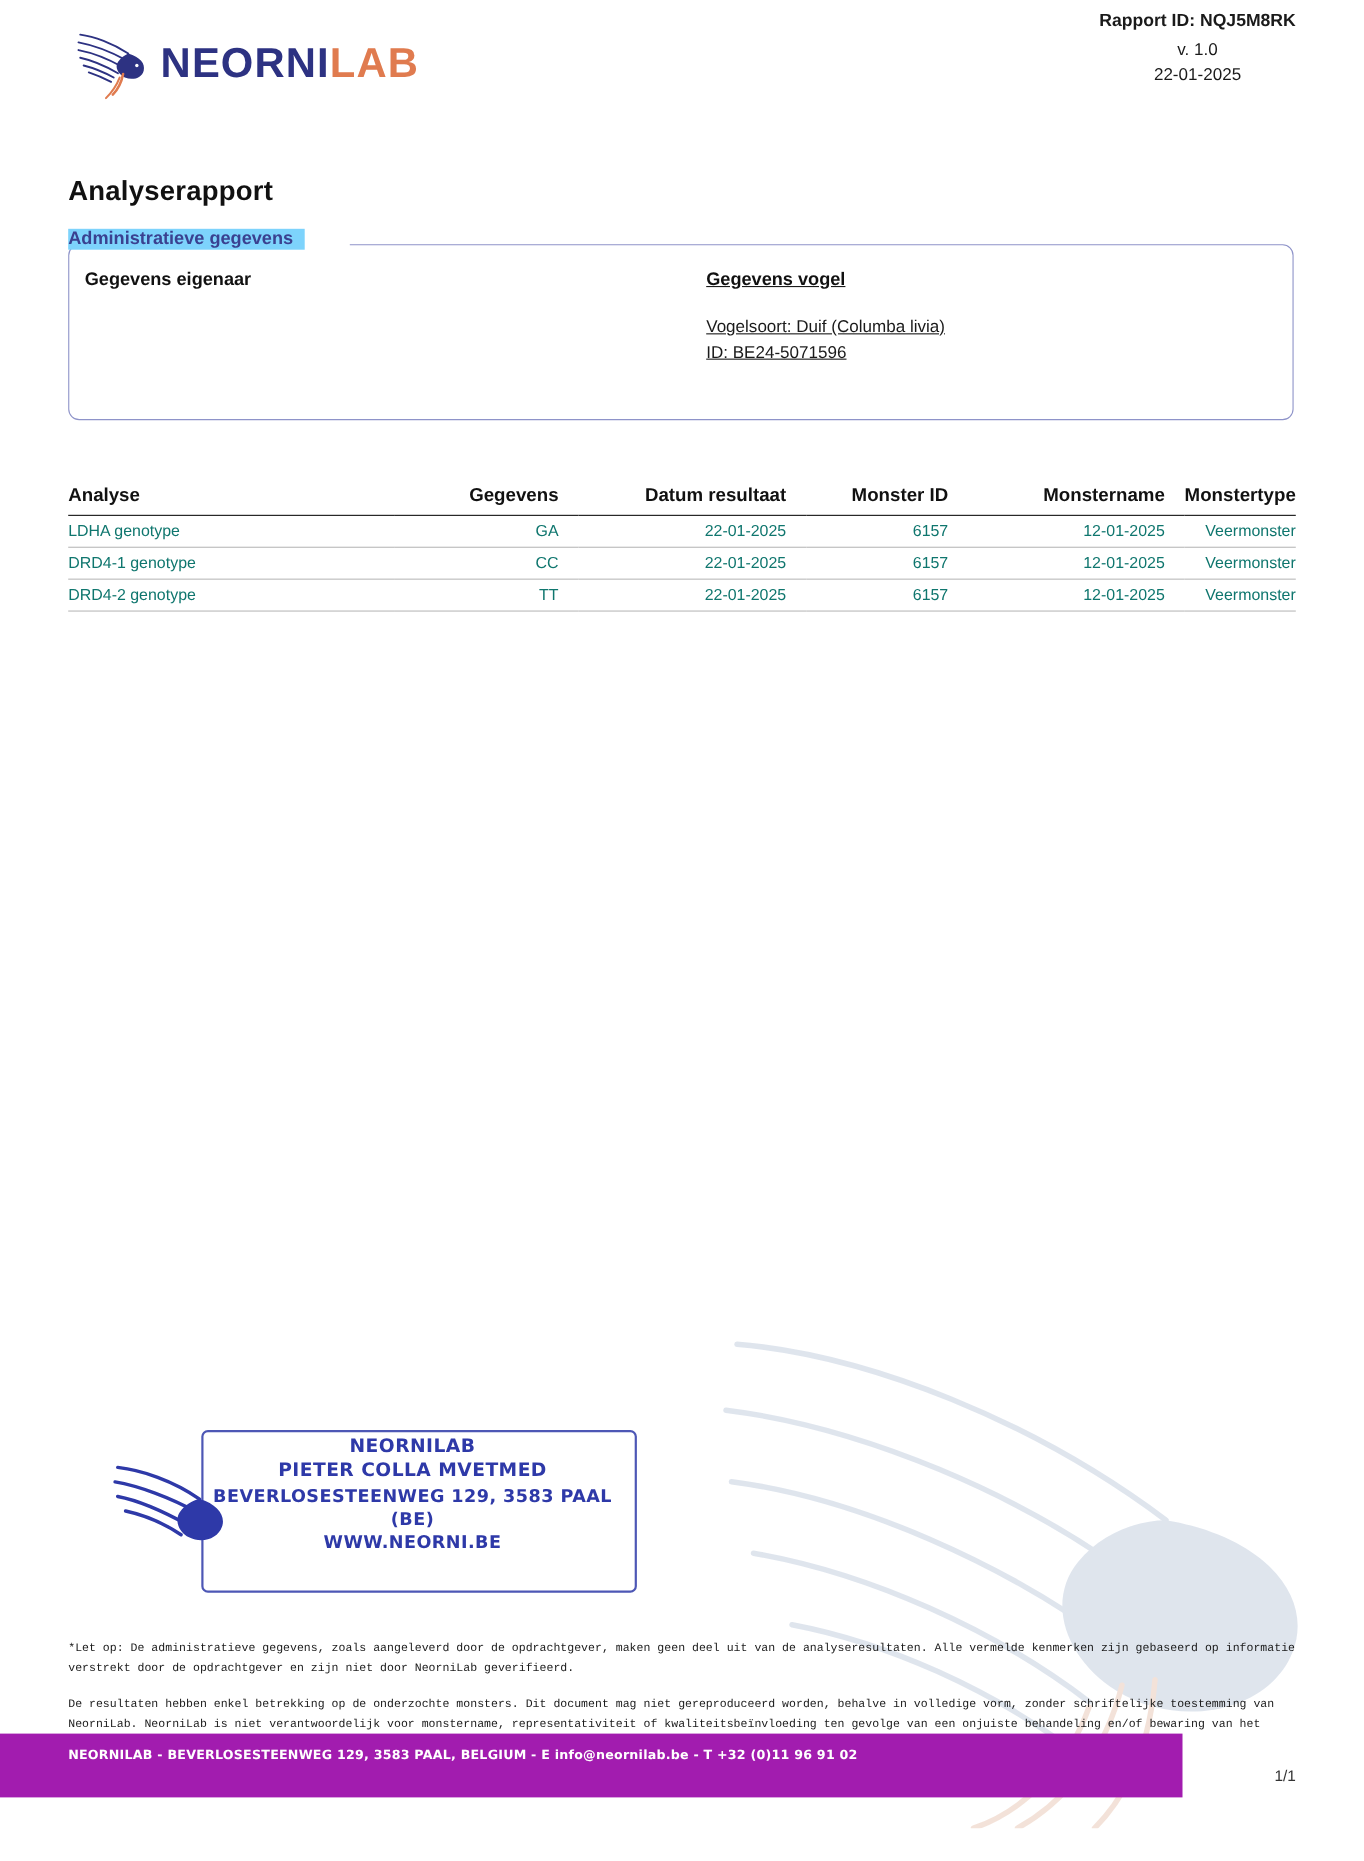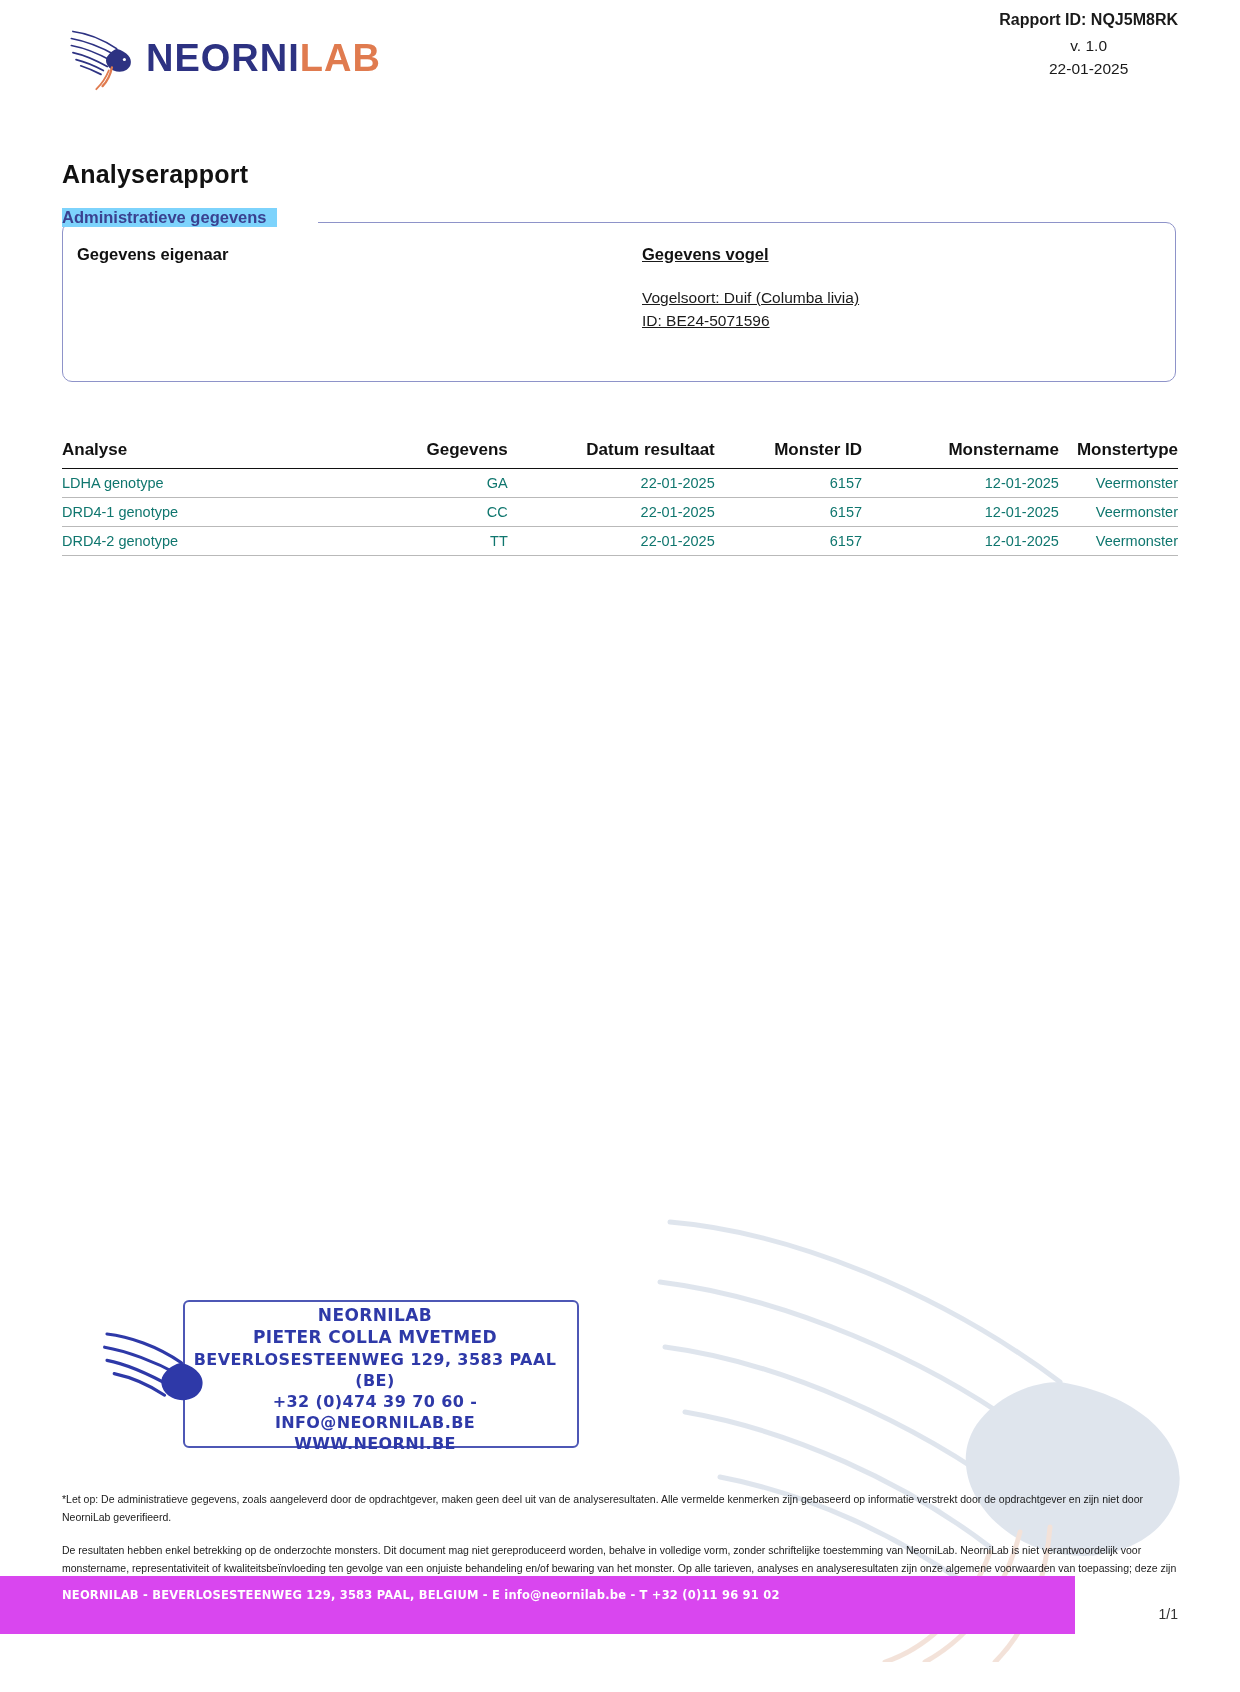--- a/index.html
+++ b/index.html
@@ -216,35 +216,35 @@
     border-radius: 6px;
     opacity: 0.85;
   }
 
   
   .disclaimer {
     position: absolute;
     left: 62px;
     top: 1490px;
     width: 1116px;
-    font-family: Liberation Sans, sans-serif;
+    font-family: Liberation Mono, monospace;
     font-size: 10.5px;
     color: #1a1a1a;
     line-height: 1.75;
   }
   .disclaimer p { margin: 0 0 14px 0; }
 
   
   .footer-bar {
     position: absolute;
     left: 0;
     bottom: 58px;
     width: 1075px;
     height: 58px;
-    background: #d946ef;
+    background: #a21caf;
     color: #ffffff;
     font-family: "DejaVu Sans", sans-serif;
     font-size: 11.5px;
     font-weight: bold;
     line-height: 1.55;
     padding: 11px 0 0 62px;
     box-sizing: border-box;
     letter-spacing: 0.2px;
   }
   .page-num {
@@ -371,21 +371,20 @@
           <path d="M10 42 C26 45 46 54 64 64"></path>
           <path d="M16 53 C30 56 46 63 58 71"></path>
         </g>
         <path d="M72 44 C86 48 92 57 89 65 C86 74 74 78 64 73 C56 69 53 60 57 54 C61 48 67 45 72 44 Z" fill="#2e39a8"></path>
       </svg>
     </span>
     <div class="stamp-lines">
       <div class="stamp-l1">NEORNILAB</div>
       <div class="stamp-l2">PIETER COLLA MVETMED</div>
       <div class="stamp-l3">BEVERLOSESTEENWEG 129, 3583 PAAL (BE)</div>
-      <div class="stamp-l4">+32 (0)474 39 70 60 - INFO@NEORNILAB.BE</div>
       <div class="stamp-l5">WWW.NEORNI.BE</div>
     </div>
   </div>
 
   <div class="disclaimer">
     <p>*Let op: De administratieve gegevens, zoals aangeleverd door de opdrachtgever, maken geen deel uit van de analyseresultaten. Alle vermelde kenmerken zijn gebaseerd op informatie verstrekt door de opdrachtgever en zijn niet door NeorniLab geverifieerd.</p>
     <p>De resultaten hebben enkel betrekking op de onderzochte monsters. Dit document mag niet gereproduceerd worden, behalve in volledige vorm, zonder schriftelijke toestemming van NeorniLab. NeorniLab is niet verantwoordelijk voor monstername, representativiteit of kwaliteitsbeïnvloeding ten gevolge van een onjuiste behandeling en/of bewaring van het monster. Op alle tarieven, analyses en analyseresultaten zijn onze algemene voorwaarden van toepassing; deze zijn op verzoek verkrijgbaar.</p>
   </div>
 
   <div class="footer-bar">

